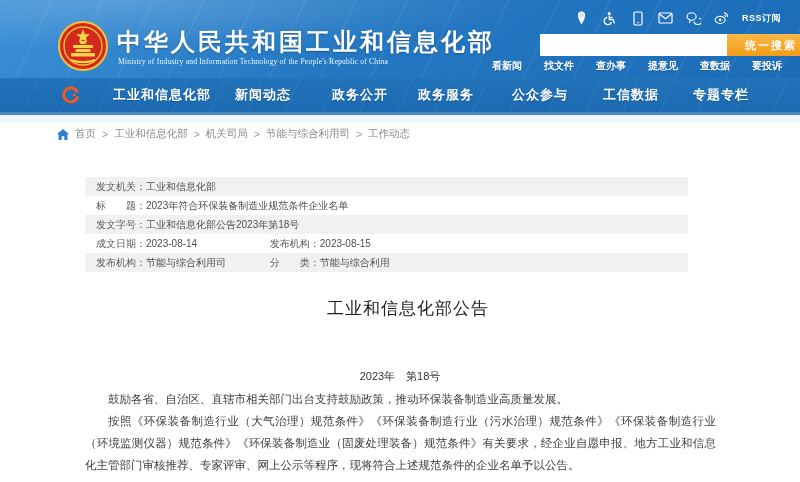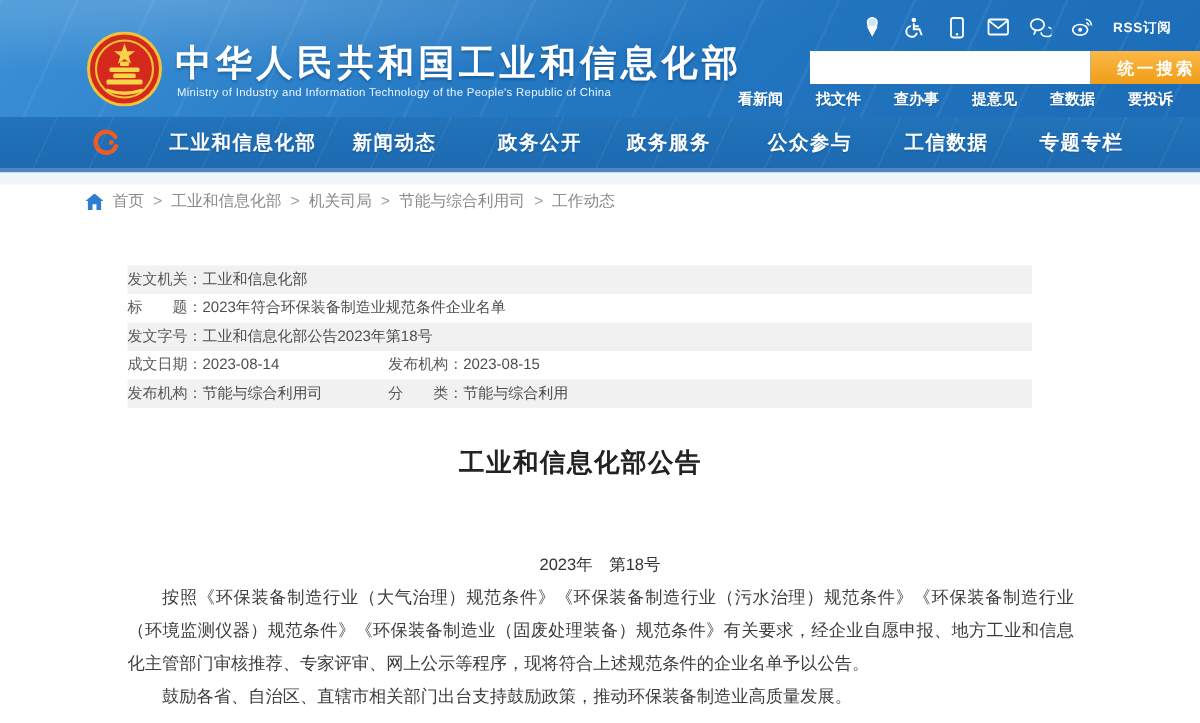--- a/index.html
+++ b/index.html
@@ -20,21 +20,21 @@
       linear-gradient(135deg, #3b90d6 0%, #2478c2 45%, #1c6cb8 100%);
   }
   .emblem { position: absolute; left: 58px; top: 21px; width: 50px; height: 50px; }
   .masthead-cn {
     position: absolute; left: 117px; top: 26px;
     font-size: 24px; font-weight: bold; color: #ffffff; letter-spacing: 3px;
     text-shadow: 0 1px 2px rgba(0,40,80,0.35); white-space: nowrap;
   }
   .masthead-en {
     position: absolute; left: 118px; top: 57px;
-    font-size: 7.6px; color: #eaf4fd; letter-spacing: 0.2px; white-space: nowrap;
+    font-size: 7.6px; color: #eaf4fd; letter-spacing: 0.2px; white-space: nowrap; font-family: Liberation Serif, serif;
   }
 
   .utility {
     position: absolute; top: 9px; left: 574px; height: 18px;
     display: flex; align-items: center; gap: 13px; color: #fff;
   }
   .utility .uicon { width: 15px; height: 15px; display: inline-flex; align-items: center; justify-content: center; cursor: pointer; }
   .utility svg { display: block; }
   .rss-label { font-size: 9px; font-weight: bold; color: #fff; letter-spacing: 0.5px; cursor: pointer; }
 
@@ -76,30 +76,30 @@
     position: absolute; top: 127px; left: 57px;
     display: flex; align-items: center; gap: 6px;
     font-size: 10.5px; color: #8a8a8a;
   }
   .crumb { cursor: pointer; }
   .crumb.current { cursor: default; }
   .crumb-sep { color: #9a9a9a; }
 
   
   .doc-table { position: absolute; left: 85px; top: 177px; width: 603px; font-size: 10px; color: #595959; }
-  .doc-row { height: 19px; line-height: 19px; padding-left: 0; white-space: nowrap; }
+  .doc-row { height: 19px; line-height: 19px; padding-left: 11px; white-space: nowrap; }
   .doc-row.odd { background: #f1f1f1; }
   .pair-first { display: inline-block; width: 171px; }
   .doc-label { color: #595959; }
   .doc-value { color: #4d4d4d; }
 
   
   .article-title {
-    position: absolute; top: 297px; left: 72px; width: 630px;
-    text-align: center; font-size: 17px; font-weight: bold; color: #222222;
+    position: absolute; top: 297px; left: 93px; width: 630px;
+    text-align: center; font-size: 17px; font-weight: normal; color: #222222;
     font-family: "Liberation Sans", "DejaVu Sans", sans-serif; letter-spacing: 1px;
   }
   .article-issue {
     position: absolute; top: 339px; left: 85px; width: 630px;
     text-align: center; font-size: 11px; color: #333333; margin-top: 30px;
   }
   .article-body {
     position: absolute; top: 388px; left: 85px; width: 631px;
     font-size: 11.5px; line-height: 22px; color: #3d3d3d; text-align: justify;
   }
@@ -236,15 +236,15 @@
   </div>
   <div class="doc-row odd">
     <span class="pair-first"><span class="doc-label">发布机构：</span><span class="doc-value">节能与综合利用司</span></span>
     <span><span class="doc-label">分　　类：</span><span class="doc-value">节能与综合利用</span></span>
   </div>
 </div>
 
 <h1 class="article-title">工业和信息化部公告</h1>
 <div class="article-issue">2023年　第18号</div>
 <div class="article-body">
+  <p>鼓励各省、自治区、直辖市相关部门出台支持鼓励政策，推动环保装备制造业高质量发展。</p>
   <p>按照《环保装备制造行业（大气治理）规范条件》《环保装备制造行业（污水治理）规范条件》《环保装备制造行业（环境监测仪器）规范条件》《环保装备制造业（固废处理装备）规范条件》有关要求，经企业自愿申报、地方工业和信息化主管部门审核推荐、专家评审、网上公示等程序，现将符合上述规范条件的企业名单予以公告。</p>
-  <p>鼓励各省、自治区、直辖市相关部门出台支持鼓励政策，推动环保装备制造业高质量发展。</p>
 </div>
 
 </body></html>

